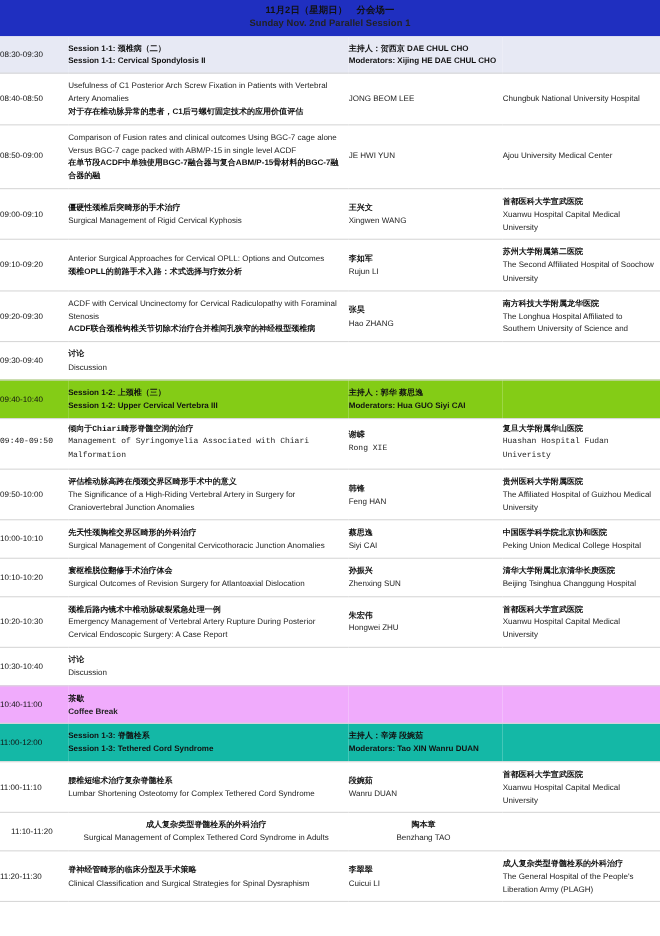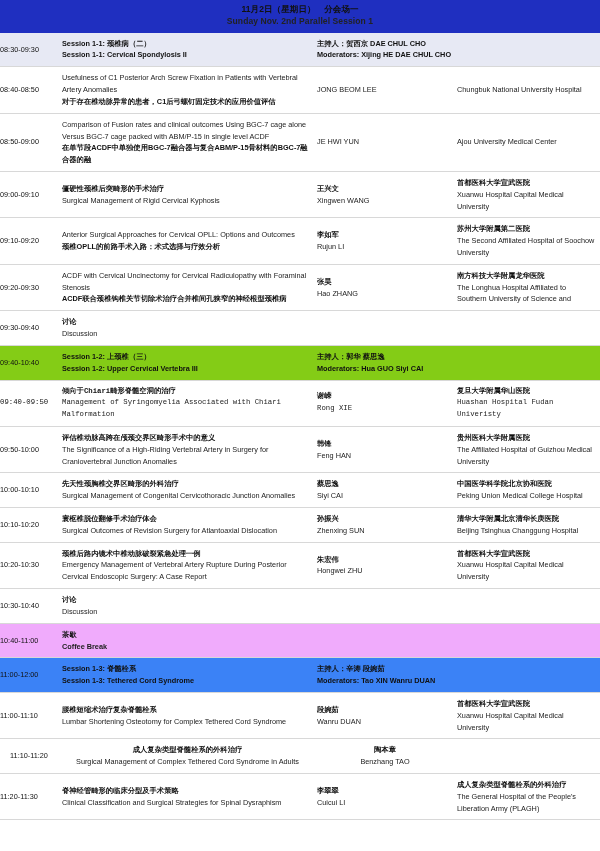--- a/index.html
+++ b/index.html
@@ -276,21 +276,21 @@
       </tr>
       <tr class="row break-row" style="background: #f0abfc; border-bottom: 1px solid rgb(216, 216, 216);">
         <td class="c-time">10:40-11:00</td>
         <td class="c-title">
           <div class="cn">茶歇</div>
           <div class="en">Coffee Break</div>
         </td>
         <td class="c-speaker"></td>
         <td class="c-affil"></td>
       </tr>
-      <tr class="row session-row" style="background: #3b82f6; border-bottom: 1px solid rgb(216, 216, 216);">
+      <tr class="row session-row" style="background: #14b8a6; border-bottom: 1px solid rgb(216, 216, 216);">
         <td class="c-time">11:00-12:00</td>
         <td class="c-title">
           <div class="cn">Session 1-3: 脊髓栓系</div>
           <div class="en">Session 1-3: Tethered Cord Syndrome</div>
         </td>
         <td class="c-speaker">
           <div class="cn">主持人：辛涛  段婉茹</div>
           <div class="en">Moderators: Tao XIN  Wanru DUAN</div>
         </td>
         <td class="c-affil"></td>

